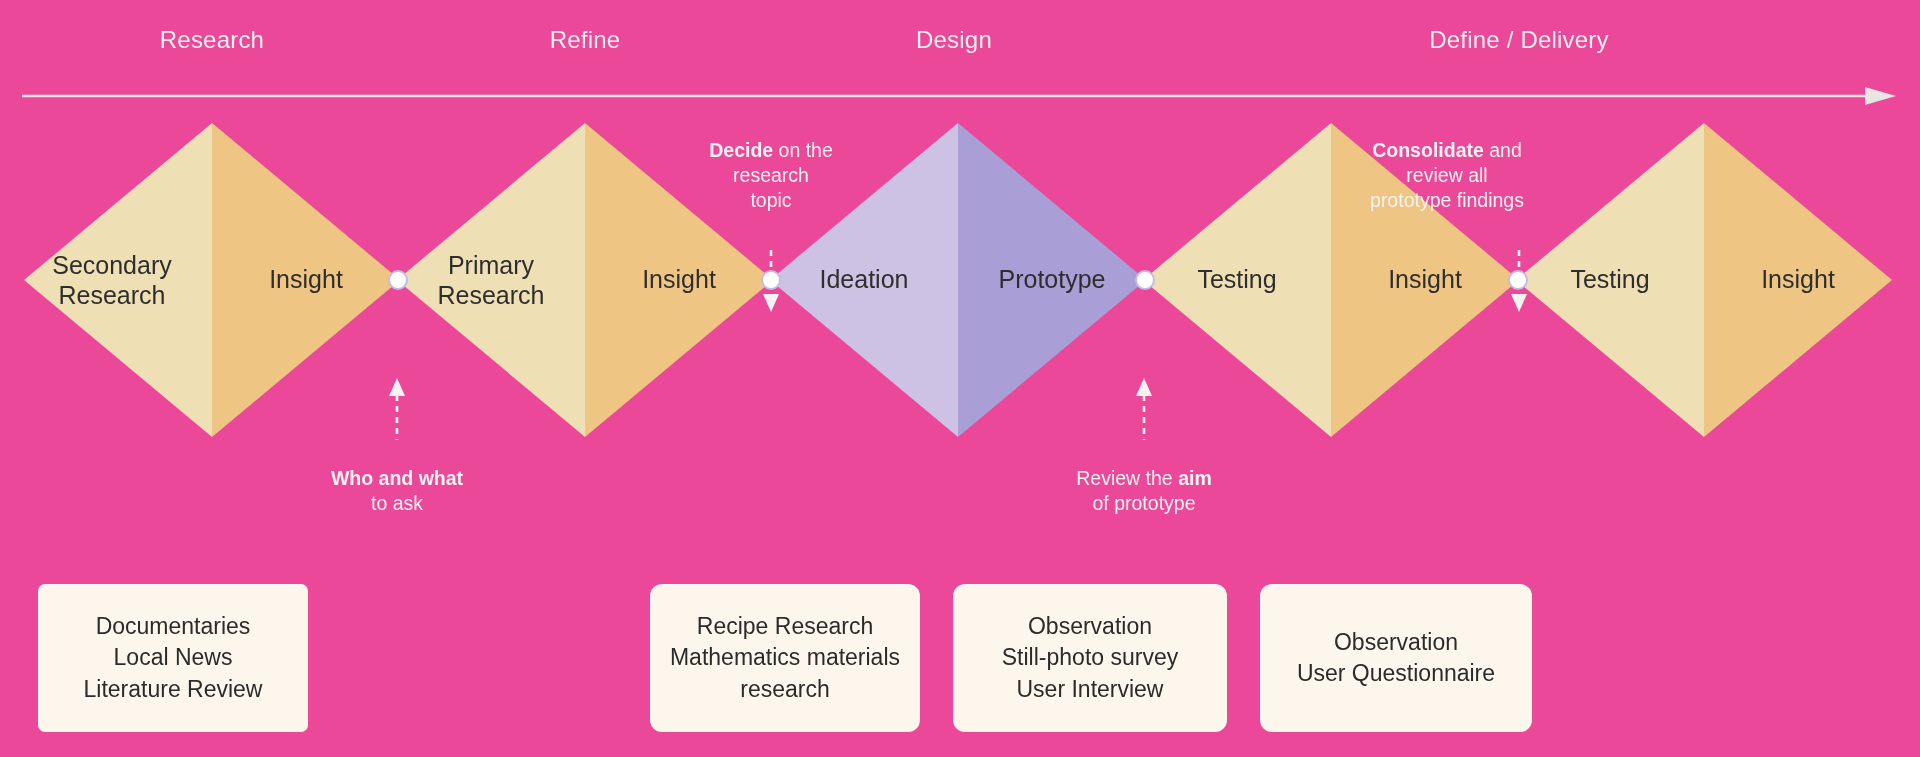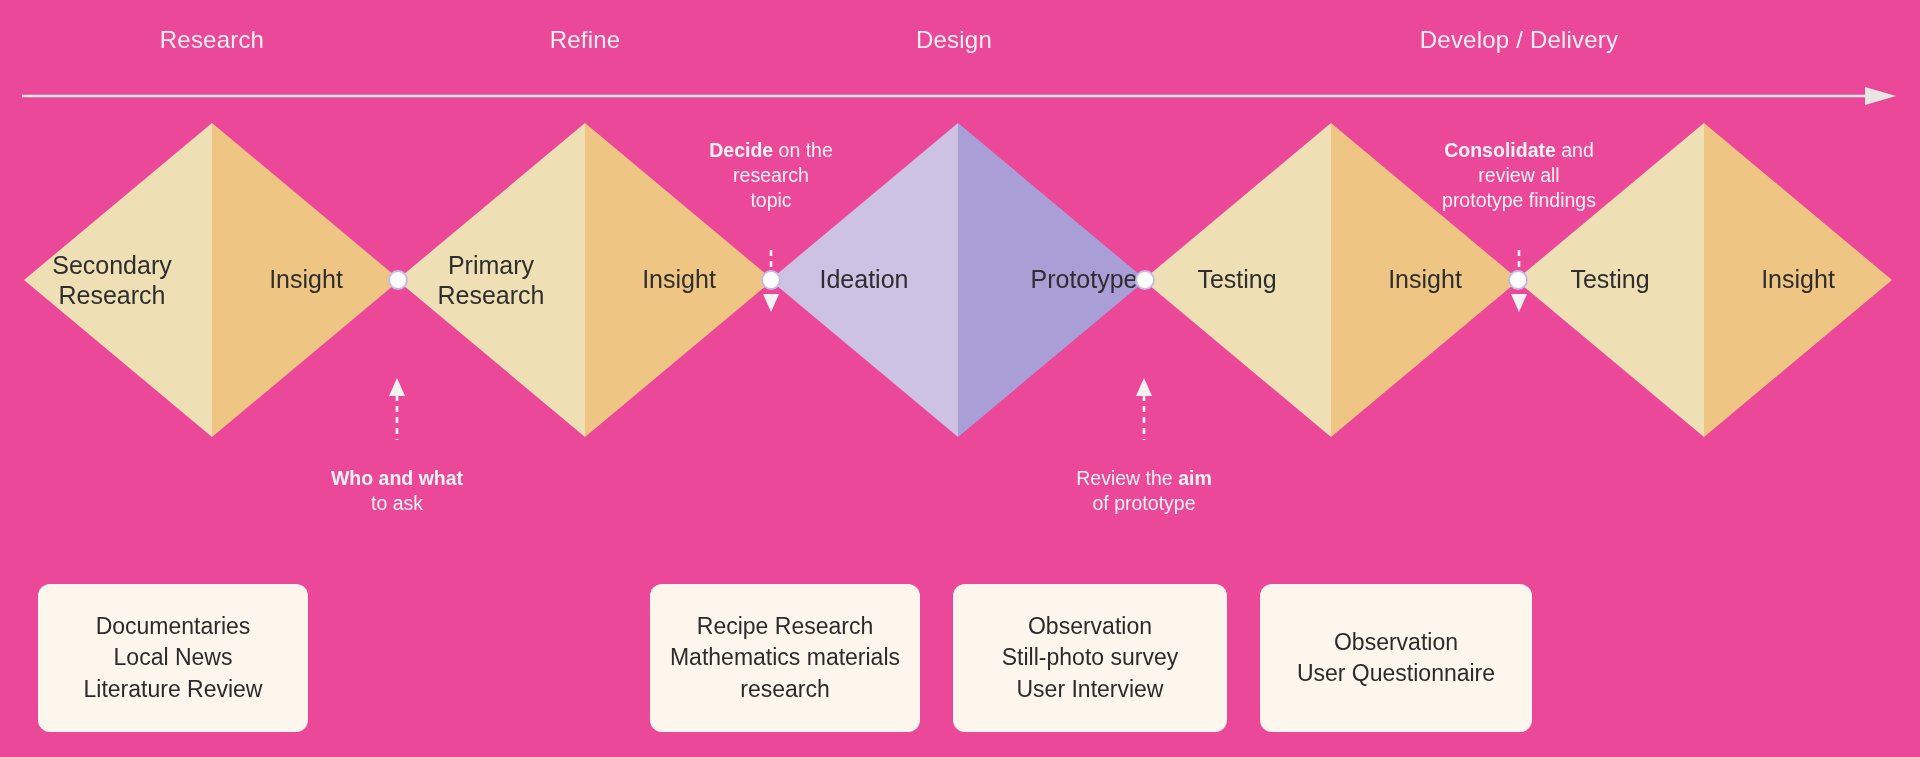--- a/index.html
+++ b/index.html
@@ -129,21 +129,21 @@
 </style>
 </head>
 <body>
 
 <div id="stage">
 
   <div id="timeline-phases">
       <div class="phase-label" style="left: 212px;">Research</div>
       <div class="phase-label" style="left: 585px;">Refine</div>
       <div class="phase-label" style="left: 954px;">Design</div>
-      <div class="phase-label" style="left: 1519px;">Develop / Delivery</div>
+      <div class="phase-label" style="left: 1519px;">Define / Delivery</div>
     </div>
 
   <svg id="timeline-arrow" viewBox="0 0 1876 22" preserveAspectRatio="none" aria-hidden="true">
     <line x1="0" y1="11" x2="1848" y2="11" stroke="#e8e6e3" stroke-width="2.5"></line>
     <polygon points="1843,2 1874,11 1843,20" fill="#e8e6e3"></polygon>
   </svg>
 
   <div id="diamond-row">
       <div class="diamond-group" style="left: 24px; width: 376px; height: 354px;">
         <svg width="376" height="314" viewBox="0 0 376 314" style="position: absolute; left: 0px; top: -17px;">
@@ -162,21 +162,21 @@
         <div class="diamond-label" style="left: 94px; top: 140px;">Primary
 Research</div>
         <div class="diamond-label" style="left: 282px; top: 140px;">Insight</div>
       </div>
       <div class="diamond-group" style="left: 770px; width: 376px; height: 354px;">
         <svg width="376" height="314" viewBox="0 0 376 314" style="position: absolute; left: 0px; top: -17px;">
           <polygon points="188,0 0,157 188,314" fill="#cdc1e4"></polygon>
           <polygon points="188,0 376,157 188,314" fill="#a99ed6"></polygon>
         </svg>
         <div class="diamond-label" style="left: 94px; top: 140px;">Ideation</div>
-        <div class="diamond-label" style="left: 282px; top: 140px; margin-left: 32px;">Prototype</div>
+        <div class="diamond-label" style="left: 282px; top: 140px;">Prototype</div>
       </div>
       <div class="diamond-group" style="left: 1143px; width: 376px; height: 354px;">
         <svg width="376" height="314" viewBox="0 0 376 314" style="position: absolute; left: 0px; top: -17px;">
           <polygon points="188,0 0,157 188,314" fill="#efdfb4"></polygon>
           <polygon points="188,0 376,157 188,314" fill="#eec583"></polygon>
         </svg>
         <div class="diamond-label" style="left: 94px; top: 140px;">Testing</div>
         <div class="diamond-label" style="left: 282px; top: 140px;">Insight</div>
       </div>
       <div class="diamond-group" style="left: 1516px; width: 376px; height: 354px;">
@@ -196,21 +196,21 @@
   <div id="annotation-layer">
       <div class="annotation" style="left: 771px; top: 138px; color: rgb(245, 243, 241);">
         <div><b>Decide</b><span> on the</span></div>
         <div><span>research</span></div>
         <div><span>topic</span></div>
       </div>
       <svg width="26" height="62" viewBox="0 0 26 62" class="ann-arrow" style="left: 771px; top: 250px;">
         <line x1="13" y1="0" x2="13" y2="45" stroke="#f5f3f1" stroke-width="2.6" stroke-dasharray="6 5"></line>
         <polygon points="5,44 21,44 13,62" fill="#f5f3f1"></polygon>
       </svg>
-      <div class="annotation" style="left: 1519px; top: 138px; color: rgb(245, 243, 241);">
+      <div class="annotation" style="left: 1447px; top: 138px; color: rgb(245, 243, 241);">
         <div><b>Consolidate</b><span> and</span></div>
         <div><span>review all</span></div>
         <div><span>prototype findings</span></div>
       </div>
       <svg width="26" height="62" viewBox="0 0 26 62" class="ann-arrow" style="left: 1519px; top: 250px;">
         <line x1="13" y1="0" x2="13" y2="45" stroke="#f5f3f1" stroke-width="2.6" stroke-dasharray="6 5"></line>
         <polygon points="5,44 21,44 13,62" fill="#f5f3f1"></polygon>
       </svg>
       <div class="annotation" style="left: 397px; top: 466px; color: rgb(245, 243, 241);">
         <div><b>Who and what</b></div>
@@ -224,21 +224,21 @@
         <div><span>Review the </span><b>aim</b></div>
         <div><span>of prototype</span></div>
       </div>
       <svg width="26" height="62" viewBox="0 0 26 62" class="ann-arrow" style="left: 1144px; top: 378px;">
         <polygon points="5,18 21,18 13,0" fill="#f5f3f1"></polygon>
         <line x1="13" y1="17" x2="13" y2="62" stroke="#f5f3f1" stroke-width="2.6" stroke-dasharray="6 5"></line>
       </svg>
     </div>
 
   <div id="card-row">
-      <div class="method-card" style="left: 38px; width: 270px; background: rgb(253, 246, 236);">
+      <div class="method-card" style="left: 38px; width: 270px; background: rgb(253, 246, 236); border-radius: 7px;">
         <div class="method-card-text" style="color: rgb(43, 43, 43);">Documentaries
 Local News
 Literature Review</div>
       </div>
       <div class="method-card" style="left: 650px; width: 270px; background: rgb(253, 246, 236);">
         <div class="method-card-text" style="color: rgb(43, 43, 43);">Recipe Research
 Mathematics materials
 research</div>
       </div>
       <div class="method-card" style="left: 953px; width: 274px; background: rgb(253, 246, 236);">

